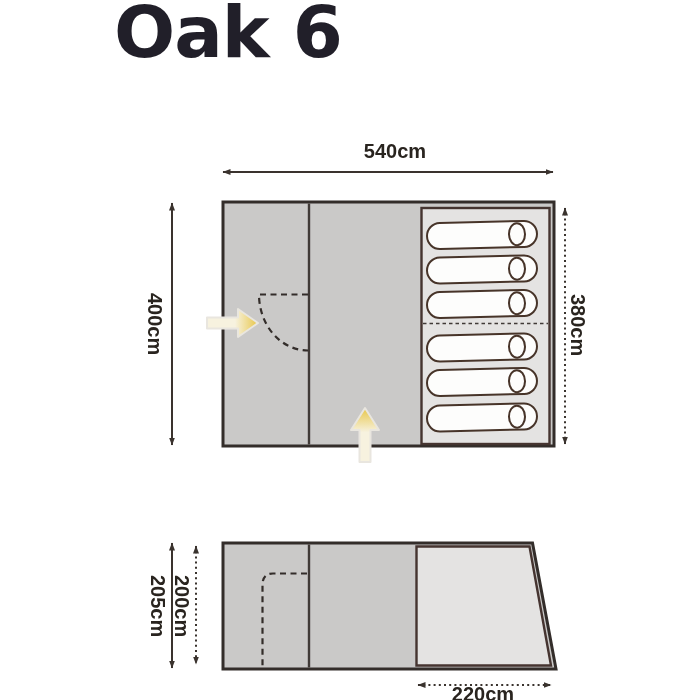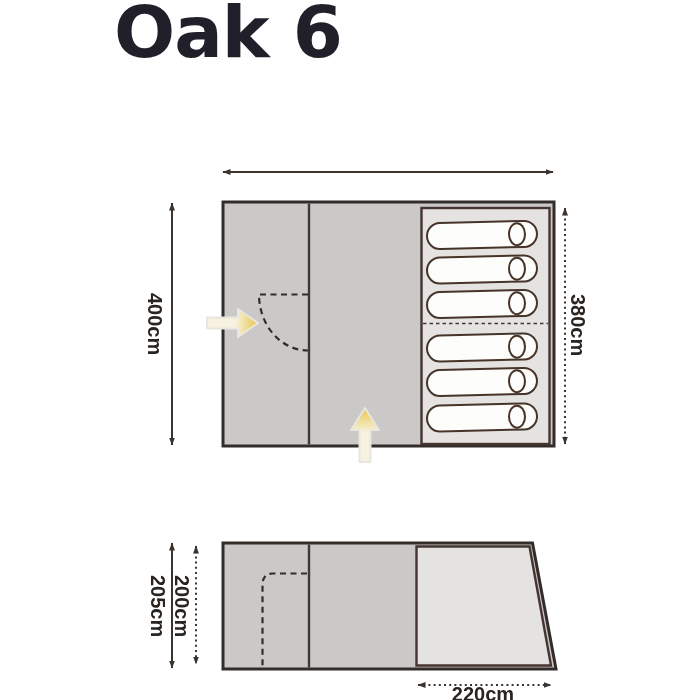--- a/index.html
+++ b/index.html
@@ -105,19 +105,20 @@
     <polygon class="tent" points="223,543 532.5,543 556,669 223,669"></polygon>
     <line class="divider" x1="309" y1="544.5" x2="309" y2="667.5"></line>
     <polygon class="inner" points="416.5,546.5 529.5,546.5 551,665.5 416.5,665.5"></polygon>
     <path class="doorline" d="M307,573.5 H273 Q262.5,573.5 262.5,585 V667.5"></path>
 
     <line class="dimline" x1="172" y1="543" x2="172" y2="668" marker-start="url(#ah)" marker-end="url(#ah)"></line>
     <line class="dimline dotted" x1="196" y1="546" x2="196" y2="664" marker-start="url(#ah)" marker-end="url(#ah)"></line>
     <line class="dimline dotted" x1="418" y1="685" x2="551" y2="685" marker-start="url(#ah)" marker-end="url(#ah)"></line>
   </svg>
 
+  <div class="dim h" style="left:340px;top:140px;width:110px">540cm</div>
   <div class="dim v" style="left:146px;top:282px">400cm</div>
   <div class="dim v" style="left:569px;top:283px">380cm</div>
   <div class="dim v" style="left:149px;top:564px">205cm</div>
   <div class="dim v" style="left:173px;top:564px">200cm</div>
   <div class="dim h" style="left:433px;top:683px;width:100px">220cm</div>
 
 </div>
 
 </body></html>

